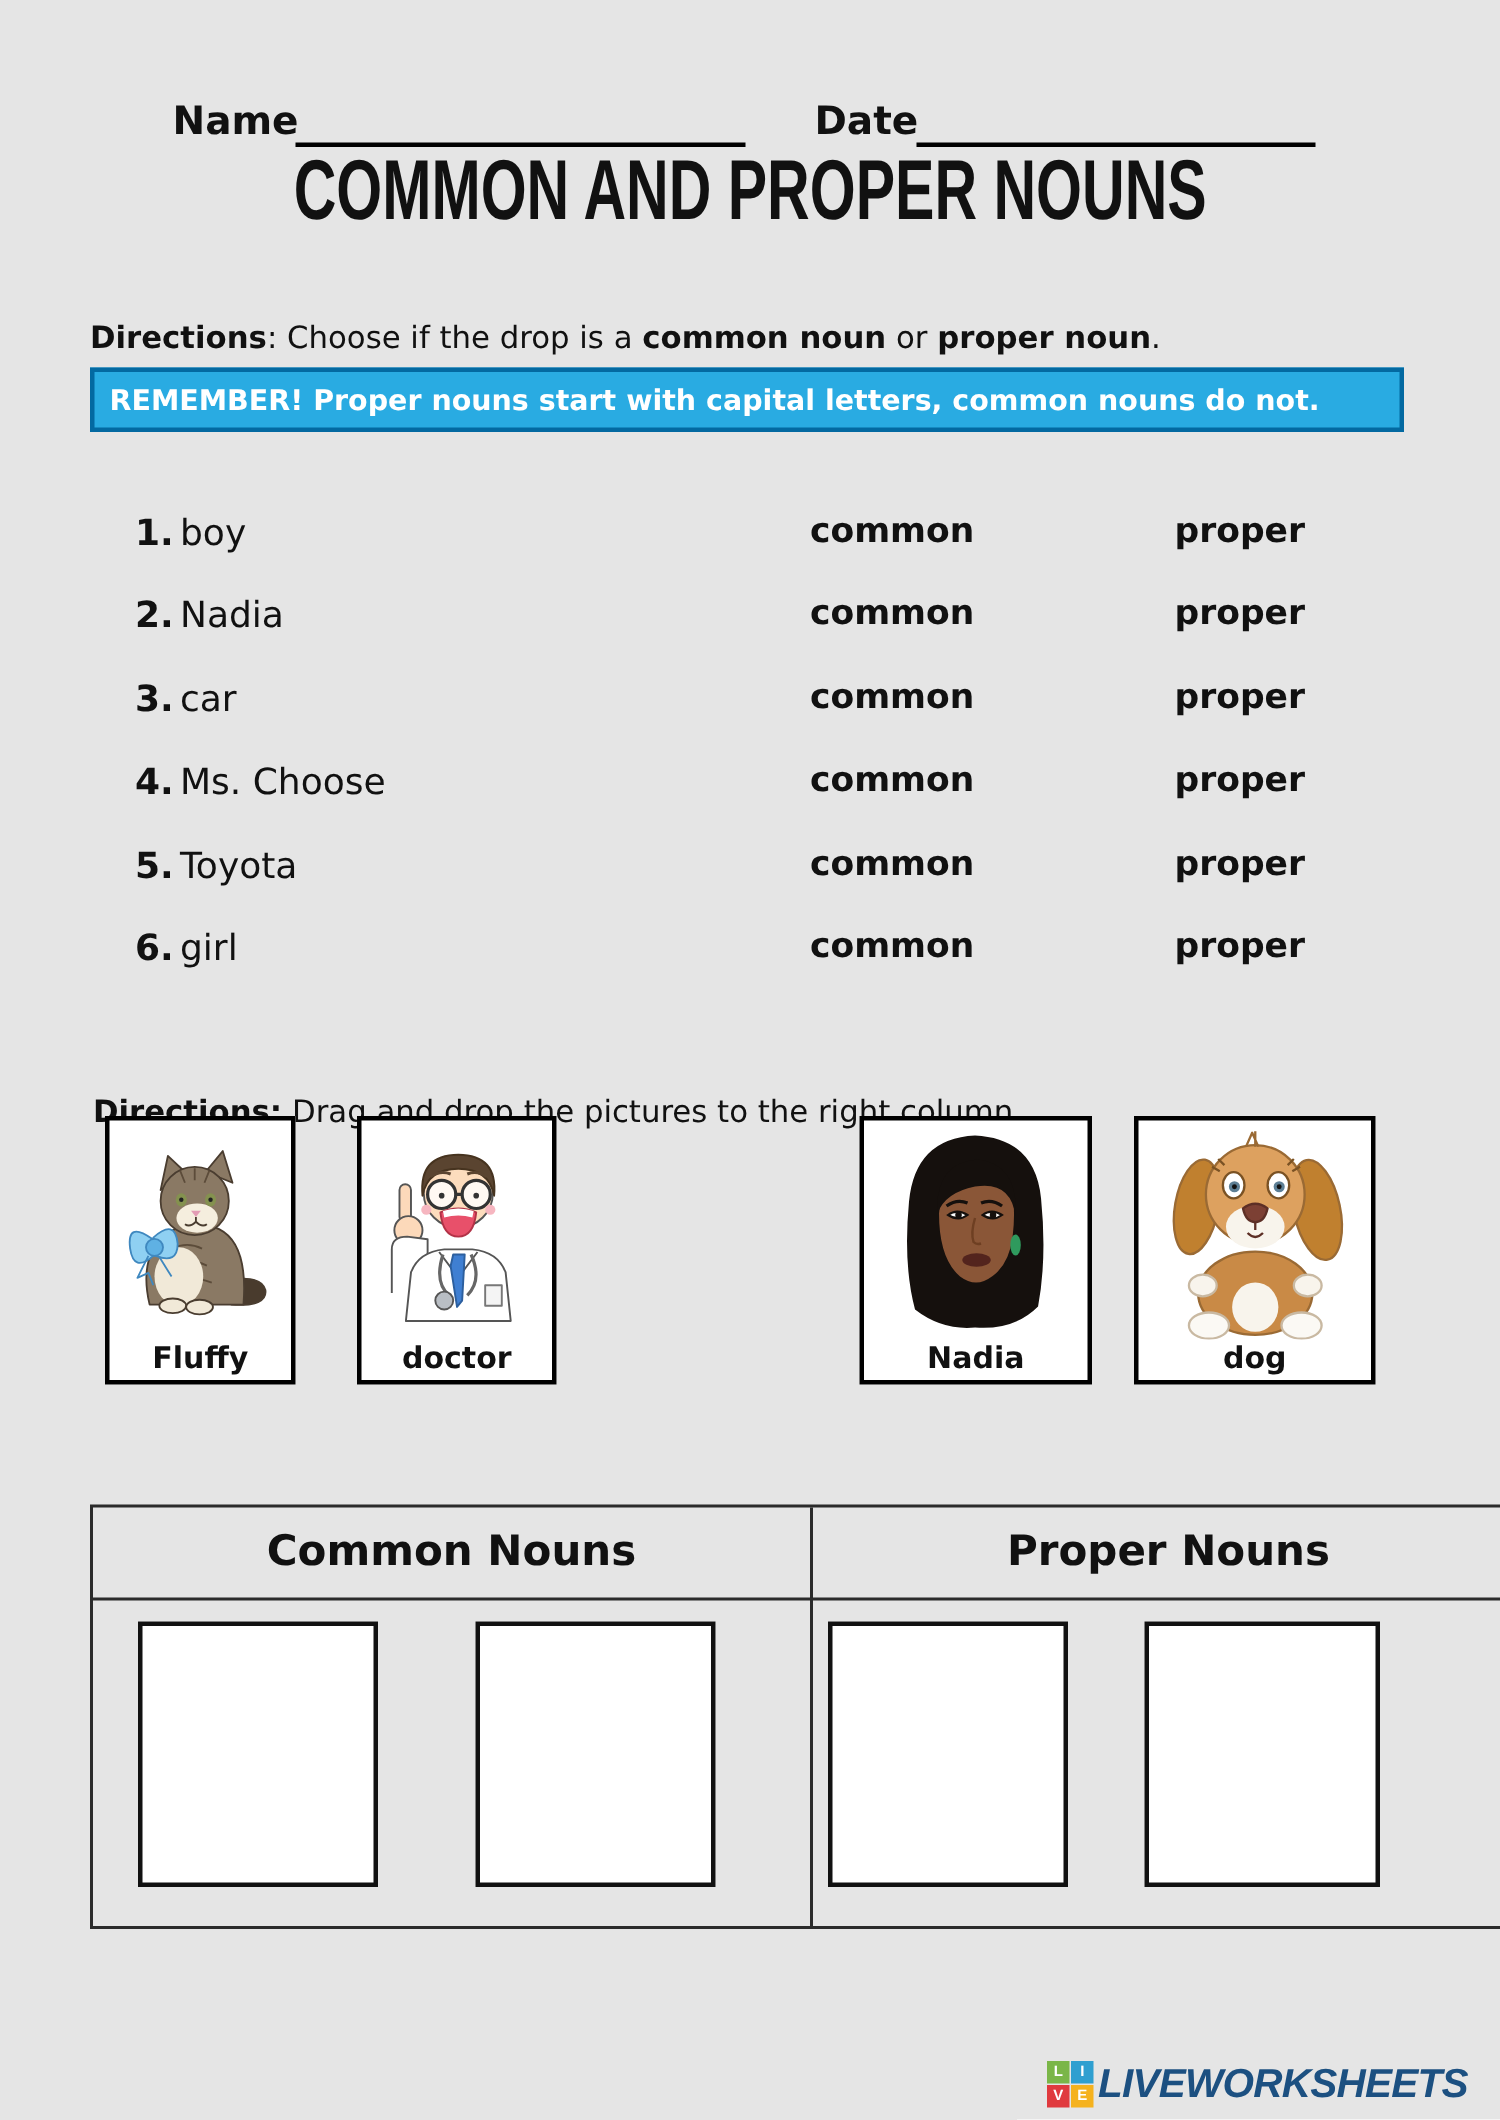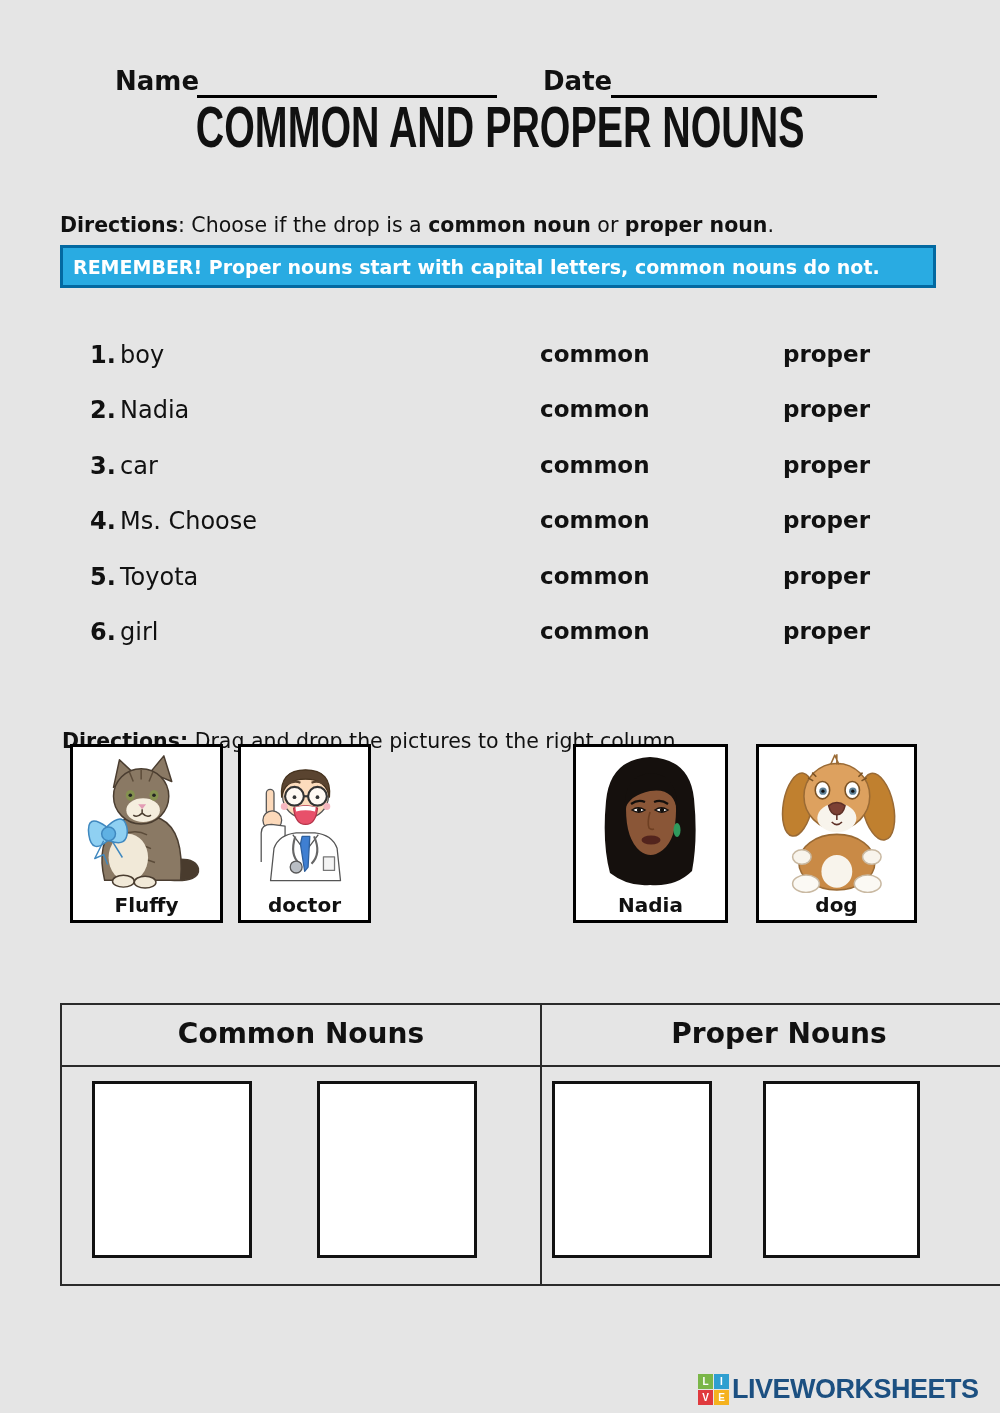--- a/index.html
+++ b/index.html
@@ -118,21 +118,21 @@
   </div>
   <div class="qrow" style="top:618px">
     <span class="qnum">6.</span>
     <span class="qword">girl</span>
     <span class="opt opt-a">common</span>
     <span class="opt opt-b">proper</span>
   </div>
 
   <p class="dir" style="left:62px;top:708px"><span class="b">Directions:</span><span> Drag and drop the pictures to the right column.</span></p>
 
-  <div class="card" style="left:70px;width:153px">
+  <div class="card" style="left:70px;width:127px">
     <svg viewBox="0 0 140 140" aria-hidden="true">
       <g stroke="#4a3d30" stroke-width="1.5" stroke-linejoin="round">
         <path d="M95 130 q30 2 28 -12 q-3 -11 -24 -9 l-12 5 z" fill="#493b2d"></path>
         <path d="M28 130 Q19 92 40 73 Q63 58 85 68 Q109 80 105 130 Z" fill="#8a7964"></path>
         <path d="M46 84 q13 -6 25 0 M41 98 q18 -8 34 0 M39 112 q20 -8 40 0" fill="none" stroke="#5c4c3a"></path>
         <ellipse cx="52" cy="107" rx="20" ry="24" fill="#f1e9d8" stroke="none"></ellipse>
         <path d="M37 36 L43 8 L59 23 Z" fill="#8a7964"></path>
         <path d="M74 21 L88 4 L96 30 Z" fill="#8a7964"></path>
         <circle cx="65" cy="45" r="28" fill="#8a7964"></circle>
         <path d="M53 20 l4 10 M65 18 l0 10 M77 20 l-4 10" stroke="#5c4c3a"></path>
@@ -241,16 +241,16 @@
     <div class="dz" style="left:701px;width:157px"></div>
   </div>
 
   <div class="footer">
     <div class="logo">
       <span style="background: rgb(122, 182, 72);">L</span>
       <span style="background: rgb(47, 159, 208);">I</span>
       <span style="background: rgb(224, 58, 62);">V</span>
       <span style="background: rgb(245, 178, 30);">E</span>
     </div>
-    <span class="wordmark" style="color: rgb(28, 80, 129);">LIVEWORKSHEETS</span>
+    <span class="wordmark" style="color: rgb(28, 80, 129); font-style: italic;">LIVEWORKSHEETS</span>
   </div>
 
 </div>
 
 </body></html>

